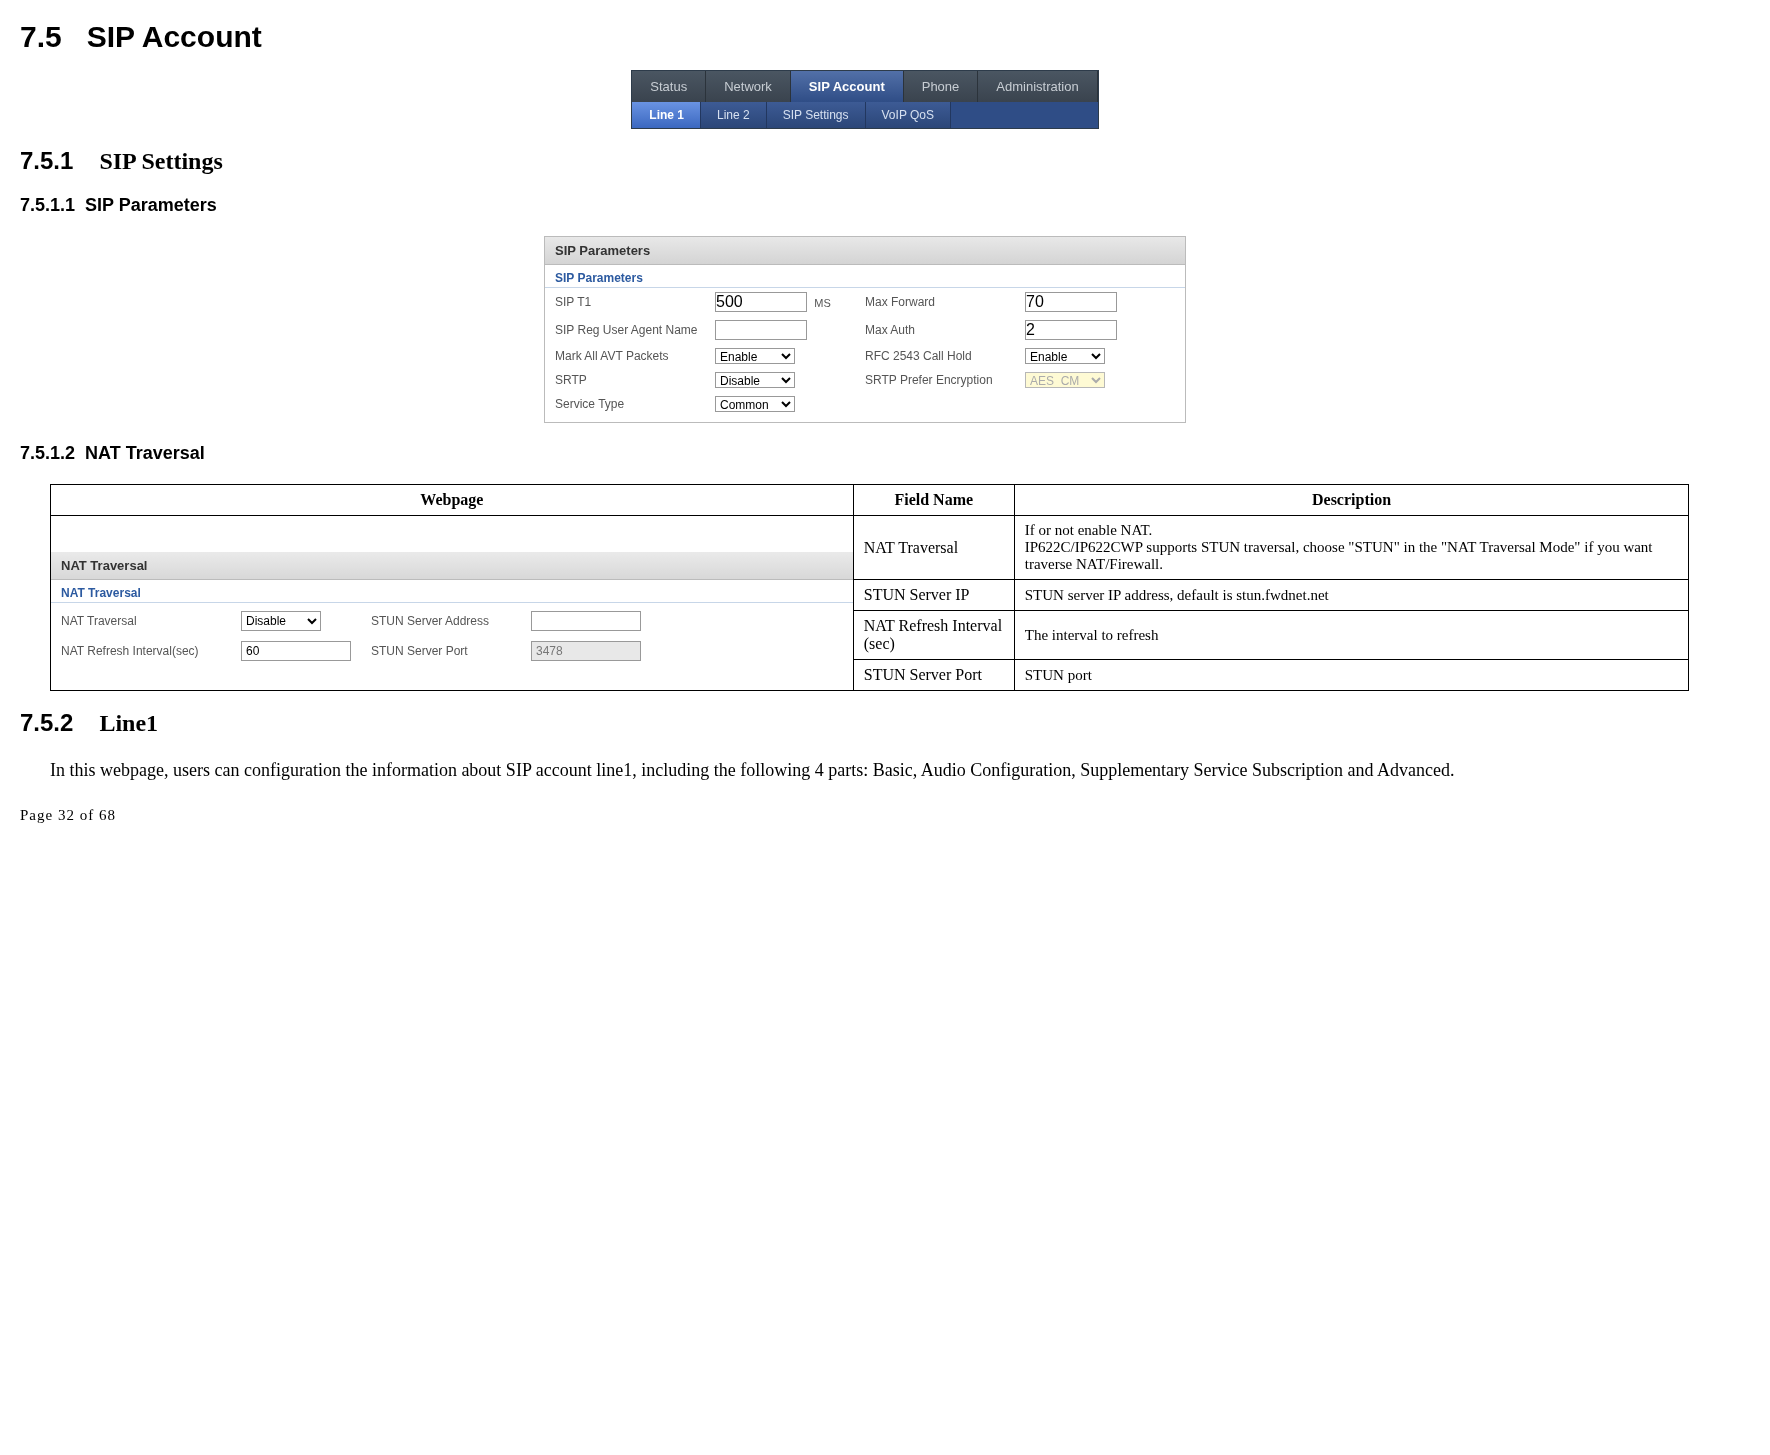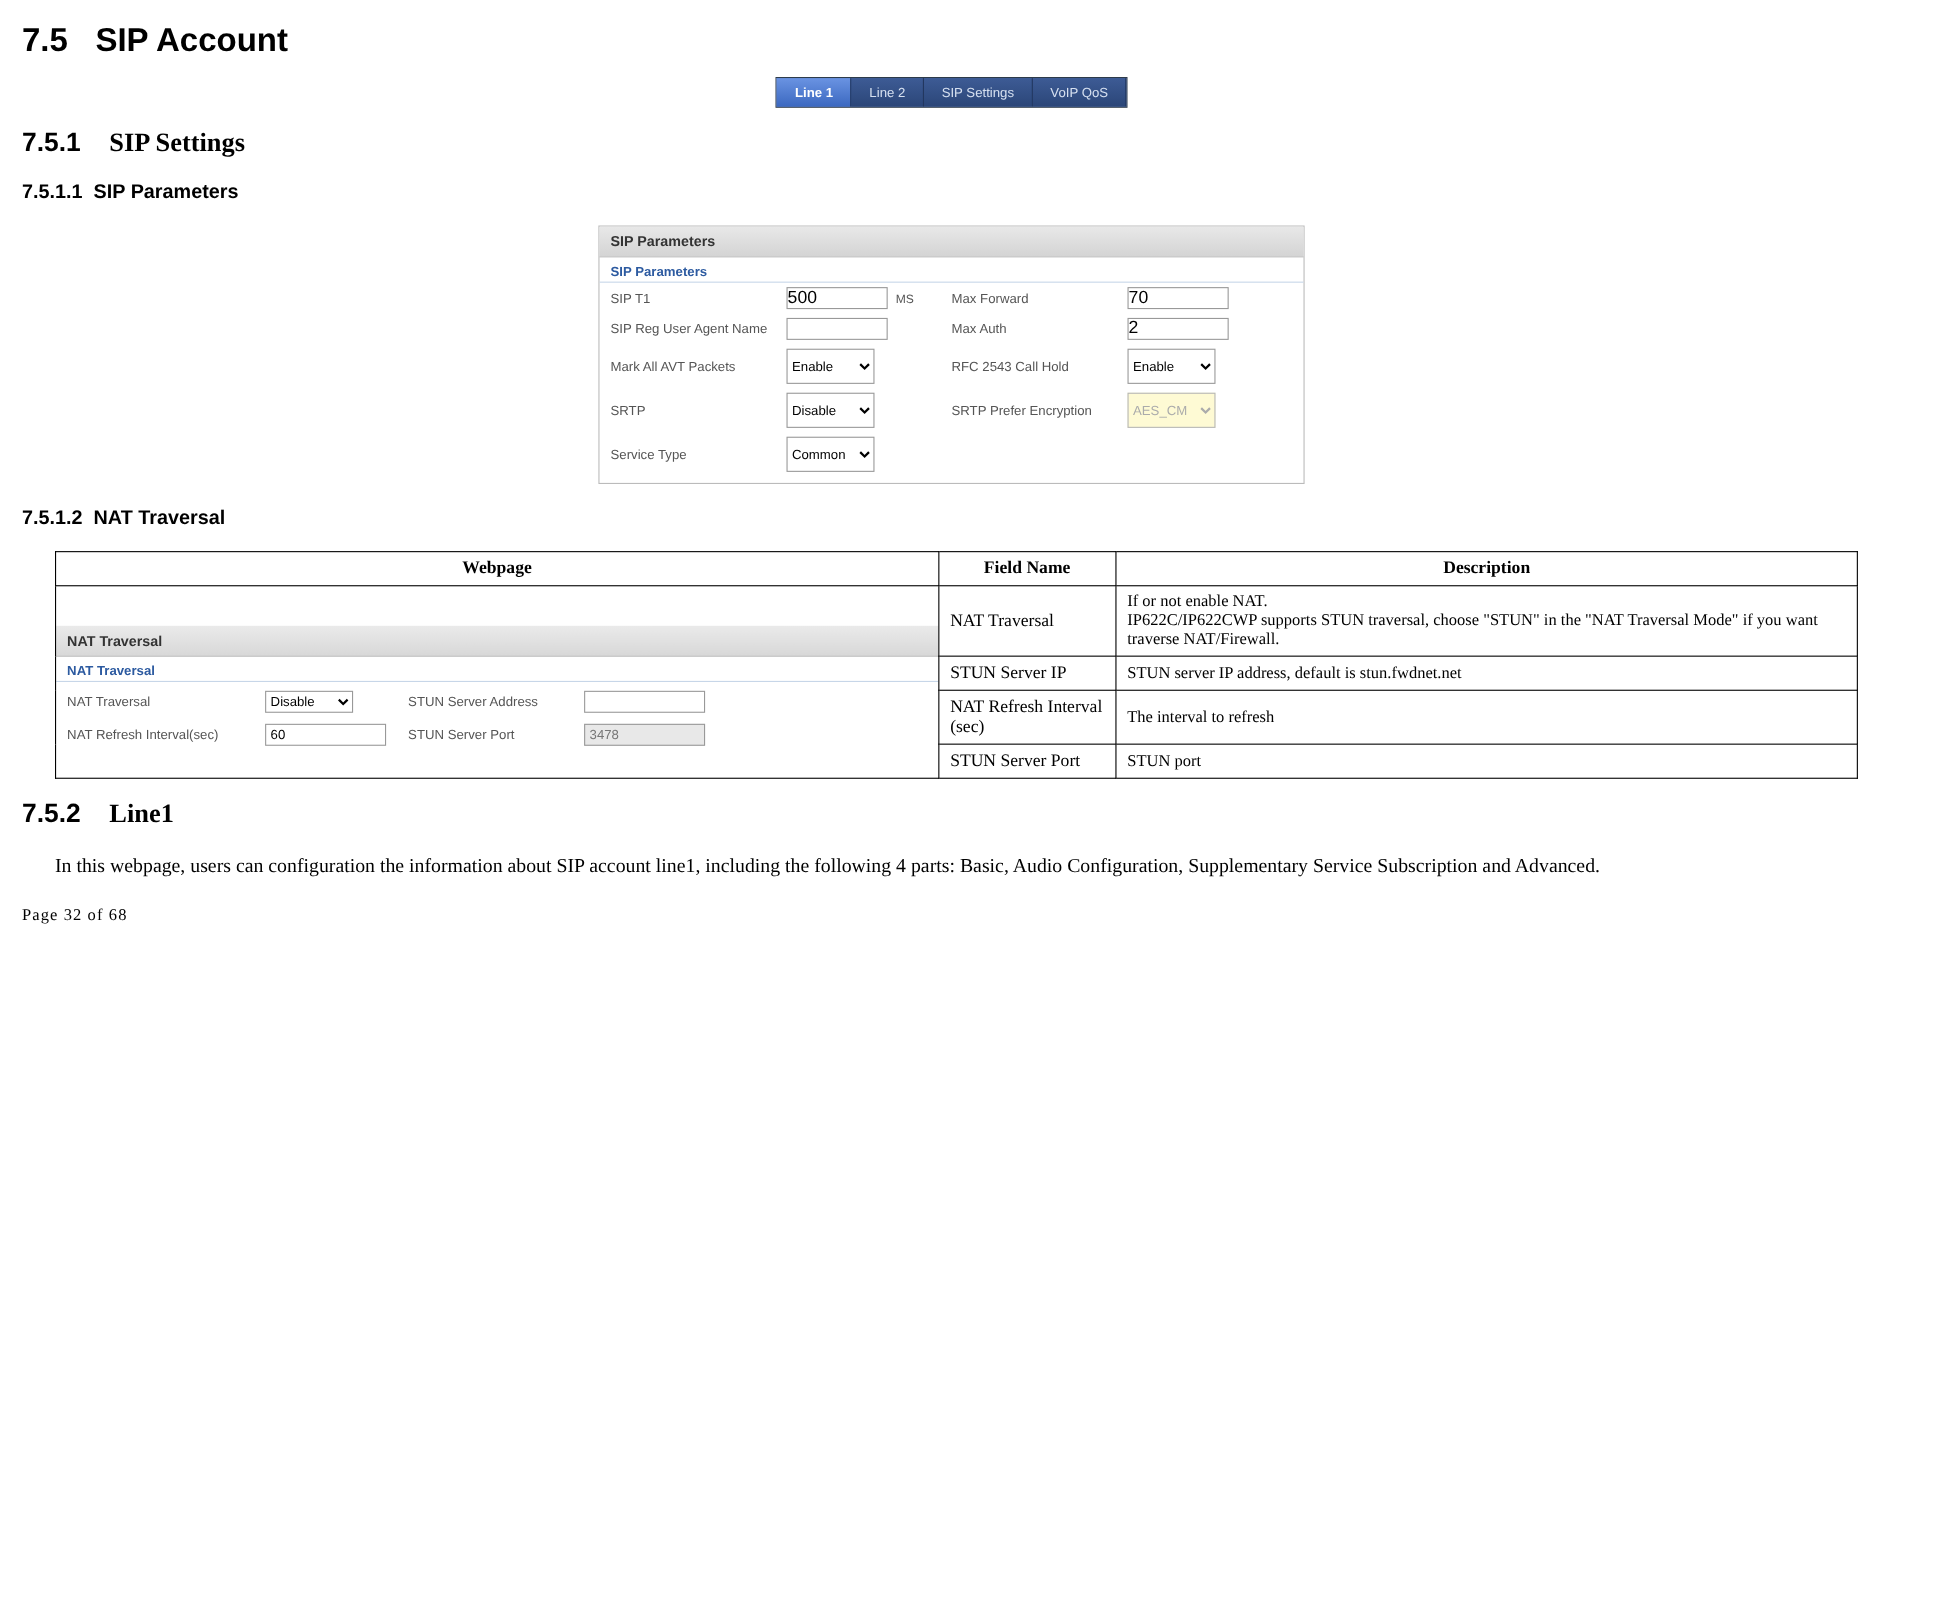--- a/index.html
+++ b/index.html
@@ -112,21 +112,21 @@
   .form-grid label { color:#555; }
   .form-grid input[type=text] {
     width: 90px;
     height: 18px;
     border: 1px solid #999;
     font-size: 16px;
     padding: 0 0;
   }
   .form-grid select {
     width: 80px;
-    height: 32px;
+    height: 16px;
     border: 1px solid #999;
     font-size: 12px;
     background:#fff;
   }
   .ms { font-size: 11px; color:#555; margin-left:4px;}
   select.disabled { background:#fef9c3; color:#888; }
 
   
   table.nat-table {
     border-collapse: collapse;
@@ -195,20 +195,27 @@
 </head>
 <body>
 
 <h1 class="section-title">
   <span>7.5</span>&nbsp;&nbsp;
   <span>SIP Account</span>
 </h1>
 
 <div class="center">
   <div class="nav-fig">
+    <div class="nav-row1">
+      <div>Status</div>
+      <div>Network</div>
+      <div class="active">SIP Account</div>
+      <div>Phone</div>
+      <div>Administration</div>
+    </div>
     <div class="nav-row2">
       <div class="active">Line 1</div>
       <div>Line 2</div>
       <div>SIP Settings</div>
       <div>VoIP QoS</div>
     </div>
   </div>
 </div>
 
 <h2 class="subsection-title">

